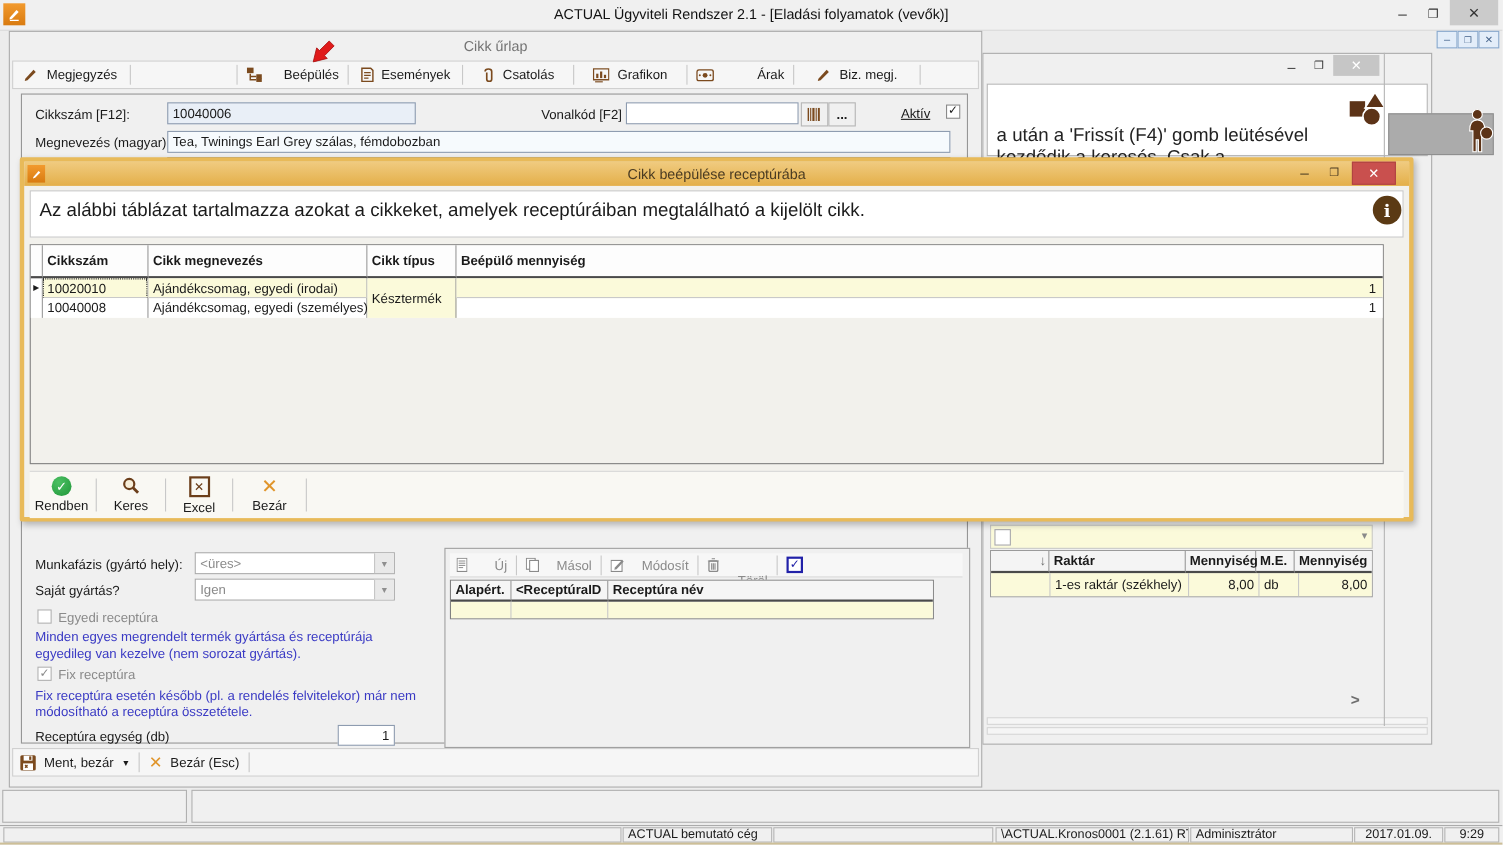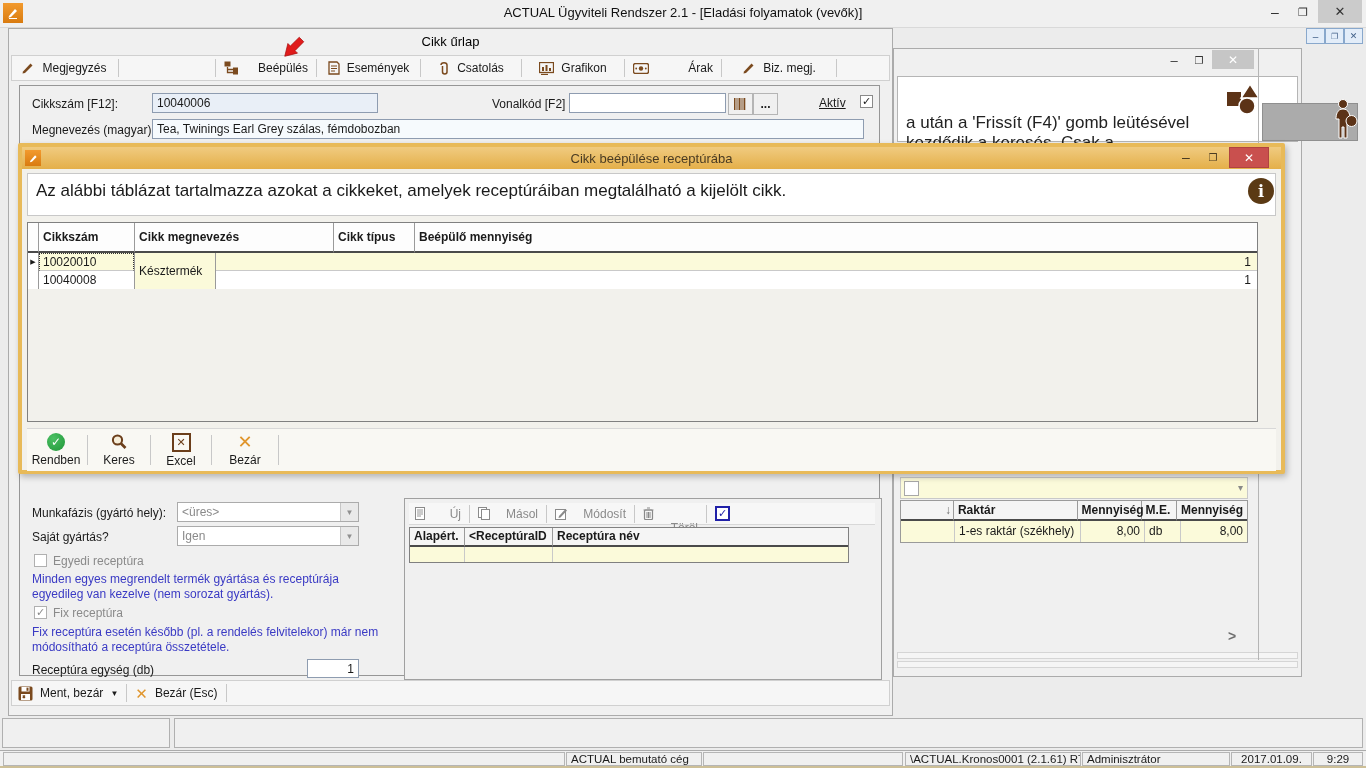--- a/index.html
+++ b/index.html
@@ -98,21 +98,21 @@
     <svg width="26" height="46" viewBox="0 0 26 46">
       <g fill="#5C3317" stroke="#fff" stroke-width="1">
         <circle cx="11" cy="6" r="4.5"></circle>
         <path d="M11 11 C5 11 4 17 4 21 L7 21 L7 40 L10 40 L10 29 L12 29 L12 40 L15 40 L15 21 L18 21 C18 17 17 11 11 11 Z"></path>
         <circle cx="19.5" cy="23" r="5.5"></circle>
       </g>
     </svg>
   </div>
 
   <div class="abs win" style="left:8px;top:28px;width:885px;height:688px;">
-    <div class="abs" style="left:0;top:5px;width:100%;text-align:center;font-size:13px;color:#000000;">Cikk űrlap</div>
+    <div class="abs" style="left:0;top:5px;width:100%;text-align:center;font-size:13px;color:#737373;">Cikk űrlap</div>
 
     <div class="abs tbar" style="left:2px;top:26px;width:879px;height:26px;">
       <div class="tgrp" style="width:104px;">
         <span>
             <svg width="14" height="14" viewBox="0 0 14 14">
               <path d="M2 10.5 L9.5 2.5 L11.5 4.5 L4 12 L1.5 12.6 Z" fill="#7B4A1E"></path>
             </svg>
           </span>
         <span class="lbl">Megjegyzés</span>
       </div>
@@ -359,20 +359,24 @@
 
         <div class="cellsep" style="width:11px;border-color:#9a9a9a;">
           <div style="height:18px;display:flex;align-items:center;justify-content:center;font-size:7px;">▶</div>
         </div>
 
         <div class="cellsep" style="width:96px;border-color:#9a9a9a;">
           <div class="yellow" style="height:18px;box-sizing:border-box;border:1px dotted #333;border-bottom:1px solid #C9C9C9;padding:1px 3px;">10020010</div>
           <div style="height:18px;box-sizing:border-box;padding:2px 4px;">10040008</div>
         </div>
 
+        <div class="cellsep" style="width:199px;border-color:#9a9a9a;">
+          <div class="yellow" style="height:18px;box-sizing:border-box;border-bottom:1px solid #C9C9C9;padding:2px 4px;white-space:nowrap;">Ajándékcsomag, egyedi (irodai)</div>
+          <div style="height:18px;box-sizing:border-box;padding:2px 4px;white-space:nowrap;">Ajándékcsomag, egyedi (személyes)</div>
+        </div>
 
         <div class="cellsep yellow" style="width:81px;border-color:#9a9a9a;display:flex;align-items:center;padding:0 4px;box-sizing:border-box;">Késztermék</div>
 
         <div style="flex:1;">
           <div class="yellow" style="height:18px;box-sizing:border-box;border-bottom:1px solid #C9C9C9;padding:2px 6px;text-align:right;">1</div>
           <div style="height:18px;box-sizing:border-box;padding:2px 6px;text-align:right;">1</div>
         </div>
       </div>
     </div>
 

